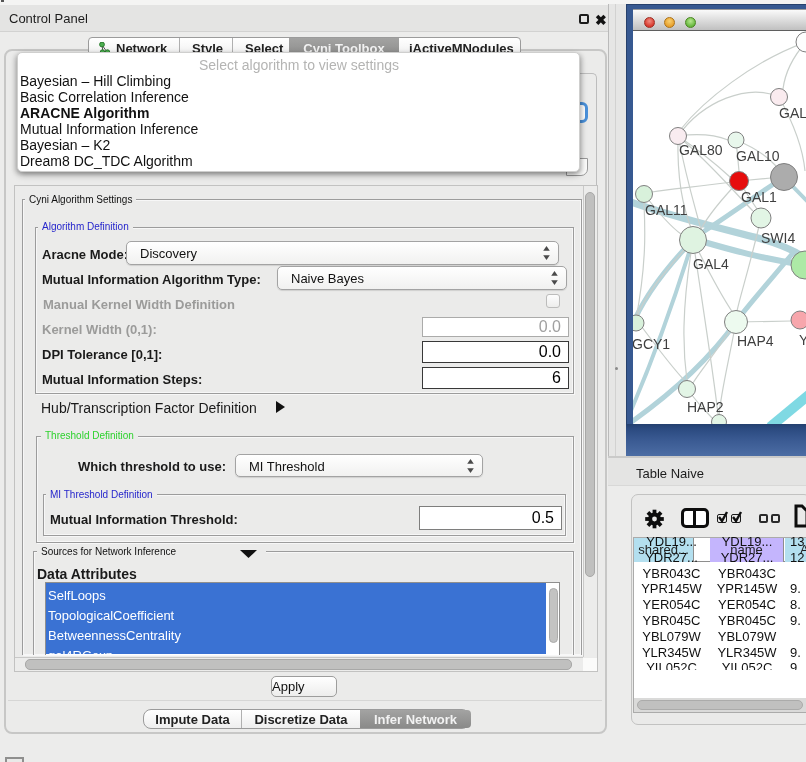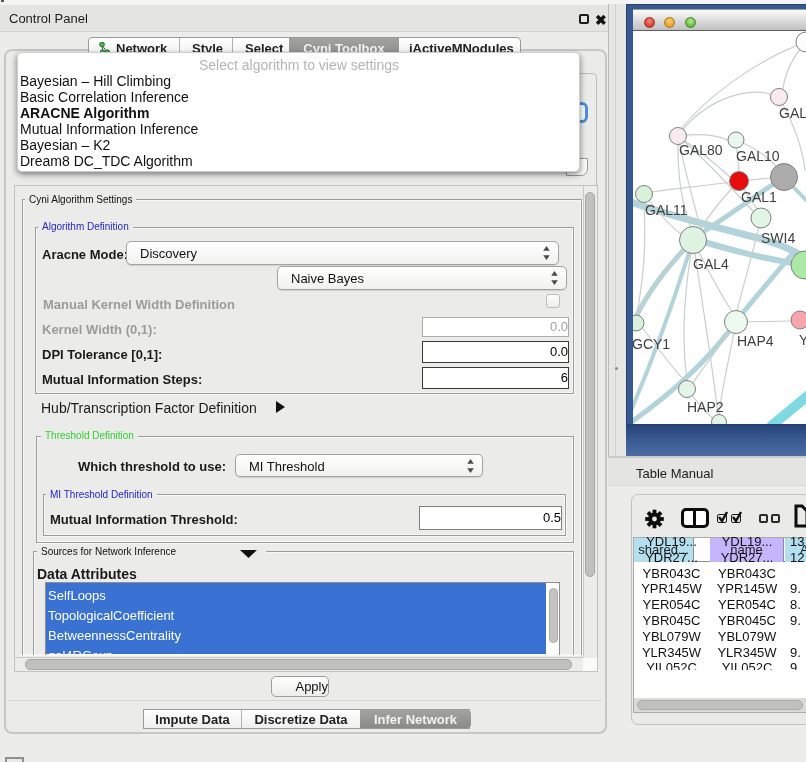--- a/index.html
+++ b/index.html
@@ -5,21 +5,21 @@
 html,body{width:806px;height:762px;overflow:hidden}
 body{font-family:"Liberation Sans",sans-serif;background:#ececeb;font-size:13px;color:#1a1a1a}
 #app{position:relative;width:806px;height:762px}
 .abs{position:absolute}
 .bold{font-weight:bold}
 .etched{border:1px solid #9c9c9c;box-shadow:inset 0 0 0 1px #f7f7f7, 1px 1px 0 #f7f7f7}
 .glabel{position:absolute;background:#ebebea;padding:0 4px;line-height:14px;font-size:10px}
 .combo{position:absolute;background:linear-gradient(#ffffff,#f1f1f0);border:1px solid #a3a3a3;border-radius:5px;box-shadow:0 1px 1px rgba(0,0,0,.12)}
 .combo .ctext{position:absolute;left:13px;top:4px;font-size:13px;color:#111}
 .updn{position:absolute;right:7px;top:3px;width:9px;height:16px}
-.field{position:absolute;background:#fff;text-align:right;font-size:13px;padding-right:0}
+.field{position:absolute;background:#fff;text-align:right;font-size:16px;padding-right:7px}
 </style></head>
 <body>
 <div id="app">
 
 <div class="abs" style="left:0;top:0;width:806px;height:5px;background:#f4f4f3"></div>
 <div class="abs" style="left:1px;top:0;width:3px;height:2px;background:#555"></div>
 <div class="abs" style="left:0;top:5px;width:612px;height:27px;background:#e4e4e3;border-bottom:1px solid #d2d2d1"></div>
 <div class="abs" style="left:9px;top:11px;font-size:13px;color:#1c1c1c">Control Panel</div>
 <div class="abs" style="left:579px;top:14px;width:10px;height:10px;border:2px solid #1b1b1b;border-radius:2px"></div>
 <div class="abs" style="left:595px;top:12px;font-size:14px;font-weight:bold;color:#111">✖</div>
@@ -66,20 +66,21 @@
 
 <div class="abs bold" style="left:42px;top:247px">Aracne Mode:</div>
 <div class="combo" style="left:126px;top:241px;width:433px;height:24px">
       <span class="ctext">Discovery</span>
       <svg class="updn" width="9" height="17" viewBox="0 0 9 17">
         <path d="M4.5 1 L8 6 L1 6 Z" fill="#4a4a4a"></path>
         <path d="M4.5 16 L8 11 L1 11 Z" fill="#4a4a4a"></path>
       </svg>
     </div>
 
+<div class="abs bold" style="left:42px;top:272px">Mutual Information Algorithm Type:</div>
 <div class="combo" style="left:277px;top:266px;width:290px;height:24px">
       <span class="ctext">Naive Bayes</span>
       <svg class="updn" width="9" height="17" viewBox="0 0 9 17">
         <path d="M4.5 1 L8 6 L1 6 Z" fill="#4a4a4a"></path>
         <path d="M4.5 16 L8 11 L1 11 Z" fill="#4a4a4a"></path>
       </svg>
     </div>
 
 <div class="abs bold" style="left:43px;top:297px;color:#9b9b9a">Manual Kernel Width Definition</div>
 <div class="abs" style="left:546px;top:294px;width:14px;height:14px;background:linear-gradient(#fdfdfd,#ededec);border:1px solid #bcbcbb;border-radius:3px"></div>
@@ -122,25 +123,25 @@
       <path d="M1 1 L18 1 L9.5 9 Z" fill="#111"></path>
     </svg>
 <div class="abs bold" style="left:37px;top:566px;font-size:14px">Data Attributes</div>
 
 <div class="abs" style="left:45px;top:582px;width:515px;height:73px;background:#fff;border:1px solid #8f8f8e;border-bottom:none"></div>
 <div class="abs" style="left:46px;top:583px;width:500px;height:71px;background:#3a72d3;color:#fff;font-size:13px;overflow:hidden">
 <div style="padding:3px 0 0 2px;line-height:20px">SelfLoops<br>TopologicalCoefficient<br>BetweennessCentrality<br>gal4RGexp</div>
 </div>
 <div class="abs" style="left:549px;top:588px;width:9px;height:55px;background:#c3c3c2;border:1px solid #ababaa;border-radius:5px"></div>
 
-<div class="abs" style="left:271px;top:676px;width:58px;height:21px;background:linear-gradient(#ffffff,#ededec);border:1px solid #9d9d9c;border-radius:5px;text-align:right;line-height:19px;color:#111">Apply</div>
+<div class="abs" style="left:271px;top:676px;width:66px;height:21px;background:linear-gradient(#ffffff,#ededec);border:1px solid #9d9d9c;border-radius:5px;text-align:left;line-height:19px;color:#111">Apply</div>
 
 <div class="abs" style="left:8px;top:700px;width:594px;height:1px;background:#d6d6d5"></div>
 
-<div id="btabs" class="abs" style="left:143px;top:709px;width:327px;height:20px;background:linear-gradient(#ffffff,#eeeeee);border:1px solid #9b9b9b;border-radius:0">
+<div id="btabs" class="abs" style="left:143px;top:709px;width:327px;height:20px;background:linear-gradient(#ffffff,#eeeeee);border:1px solid #9b9b9b;border-radius:8px">
  <div class="abs" style="left:97px;top:0;width:1px;height:18px;background:#b0b0b0"></div>
  <div class="abs" style="left:216px;top:0;width:111px;height:18px;background:linear-gradient(#a3a3a2,#8a8a89);border-radius:0 4px 4px 0"></div>
  <div class="abs bold" style="left:0;top:2px;width:97px;text-align:center;color:#222">Impute Data</div>
  <div class="abs bold" style="left:98px;top:2px;width:118px;text-align:center;color:#222">Discretize Data</div>
  <div class="abs bold" style="left:216px;top:2px;width:111px;text-align:center;color:#f2f2f2">Infer Network</div>
 </div>
 
 <div class="abs" style="left:5px;top:757px;width:19px;height:10px;border:2px solid #8f8f8e;background:#e9e9e8"></div>
 
 <div class="abs" style="left:17px;top:52px;width:563px;height:120px;background:#fff;border:1px solid #cfcfce;border-radius:5px;box-shadow:0 3px 7px rgba(0,0,0,.28), -2px 2px 4px rgba(0,0,0,.12), 2px 2px 4px rgba(0,0,0,.12)"></div>
@@ -229,21 +230,21 @@
   <text x="104" y="315">HAP4</text>
   <text x="166" y="314">YKR</text>
   <text x="54" y="381">HAP2</text>
  </g>
 </svg>
 </div>
 
 <div class="abs" style="left:608px;top:456px;width:198px;height:306px;background:#ececeb"></div>
 <div class="abs" style="left:608px;top:456px;width:198px;height:2px;background:#cacac9"></div>
 <div class="abs" style="left:608px;top:458px;width:198px;height:28px;background:#e4e4e3;border-bottom:1px solid #d8d8d7"></div>
-<div class="abs" style="left:636px;top:466px;font-size:13px;color:#1c1c1c">Table Manual</div>
+<div class="abs" style="left:636px;top:466px;font-size:13px;color:#1c1c1c">Table Naive</div>
 
 <div class="abs" style="left:631px;top:494px;width:180px;height:231px;background:#eaeae9;border:1px solid #c2c2c1;border-radius:7px"></div>
 
 <svg class="abs" style="left:645px;top:509px" width="19" height="20" viewBox="0 0 19 20">
  <g fill="#0d0d0d">
  <g transform="translate(9.5,10)">
   <rect x="-1.9" y="-9.3" width="3.8" height="18.6"></rect>
   <rect x="-1.9" y="-9.3" width="3.8" height="18.6" transform="rotate(45)"></rect>
   <rect x="-1.9" y="-9.3" width="3.8" height="18.6" transform="rotate(90)"></rect>
   <rect x="-1.9" y="-9.3" width="3.8" height="18.6" transform="rotate(135)"></rect>

